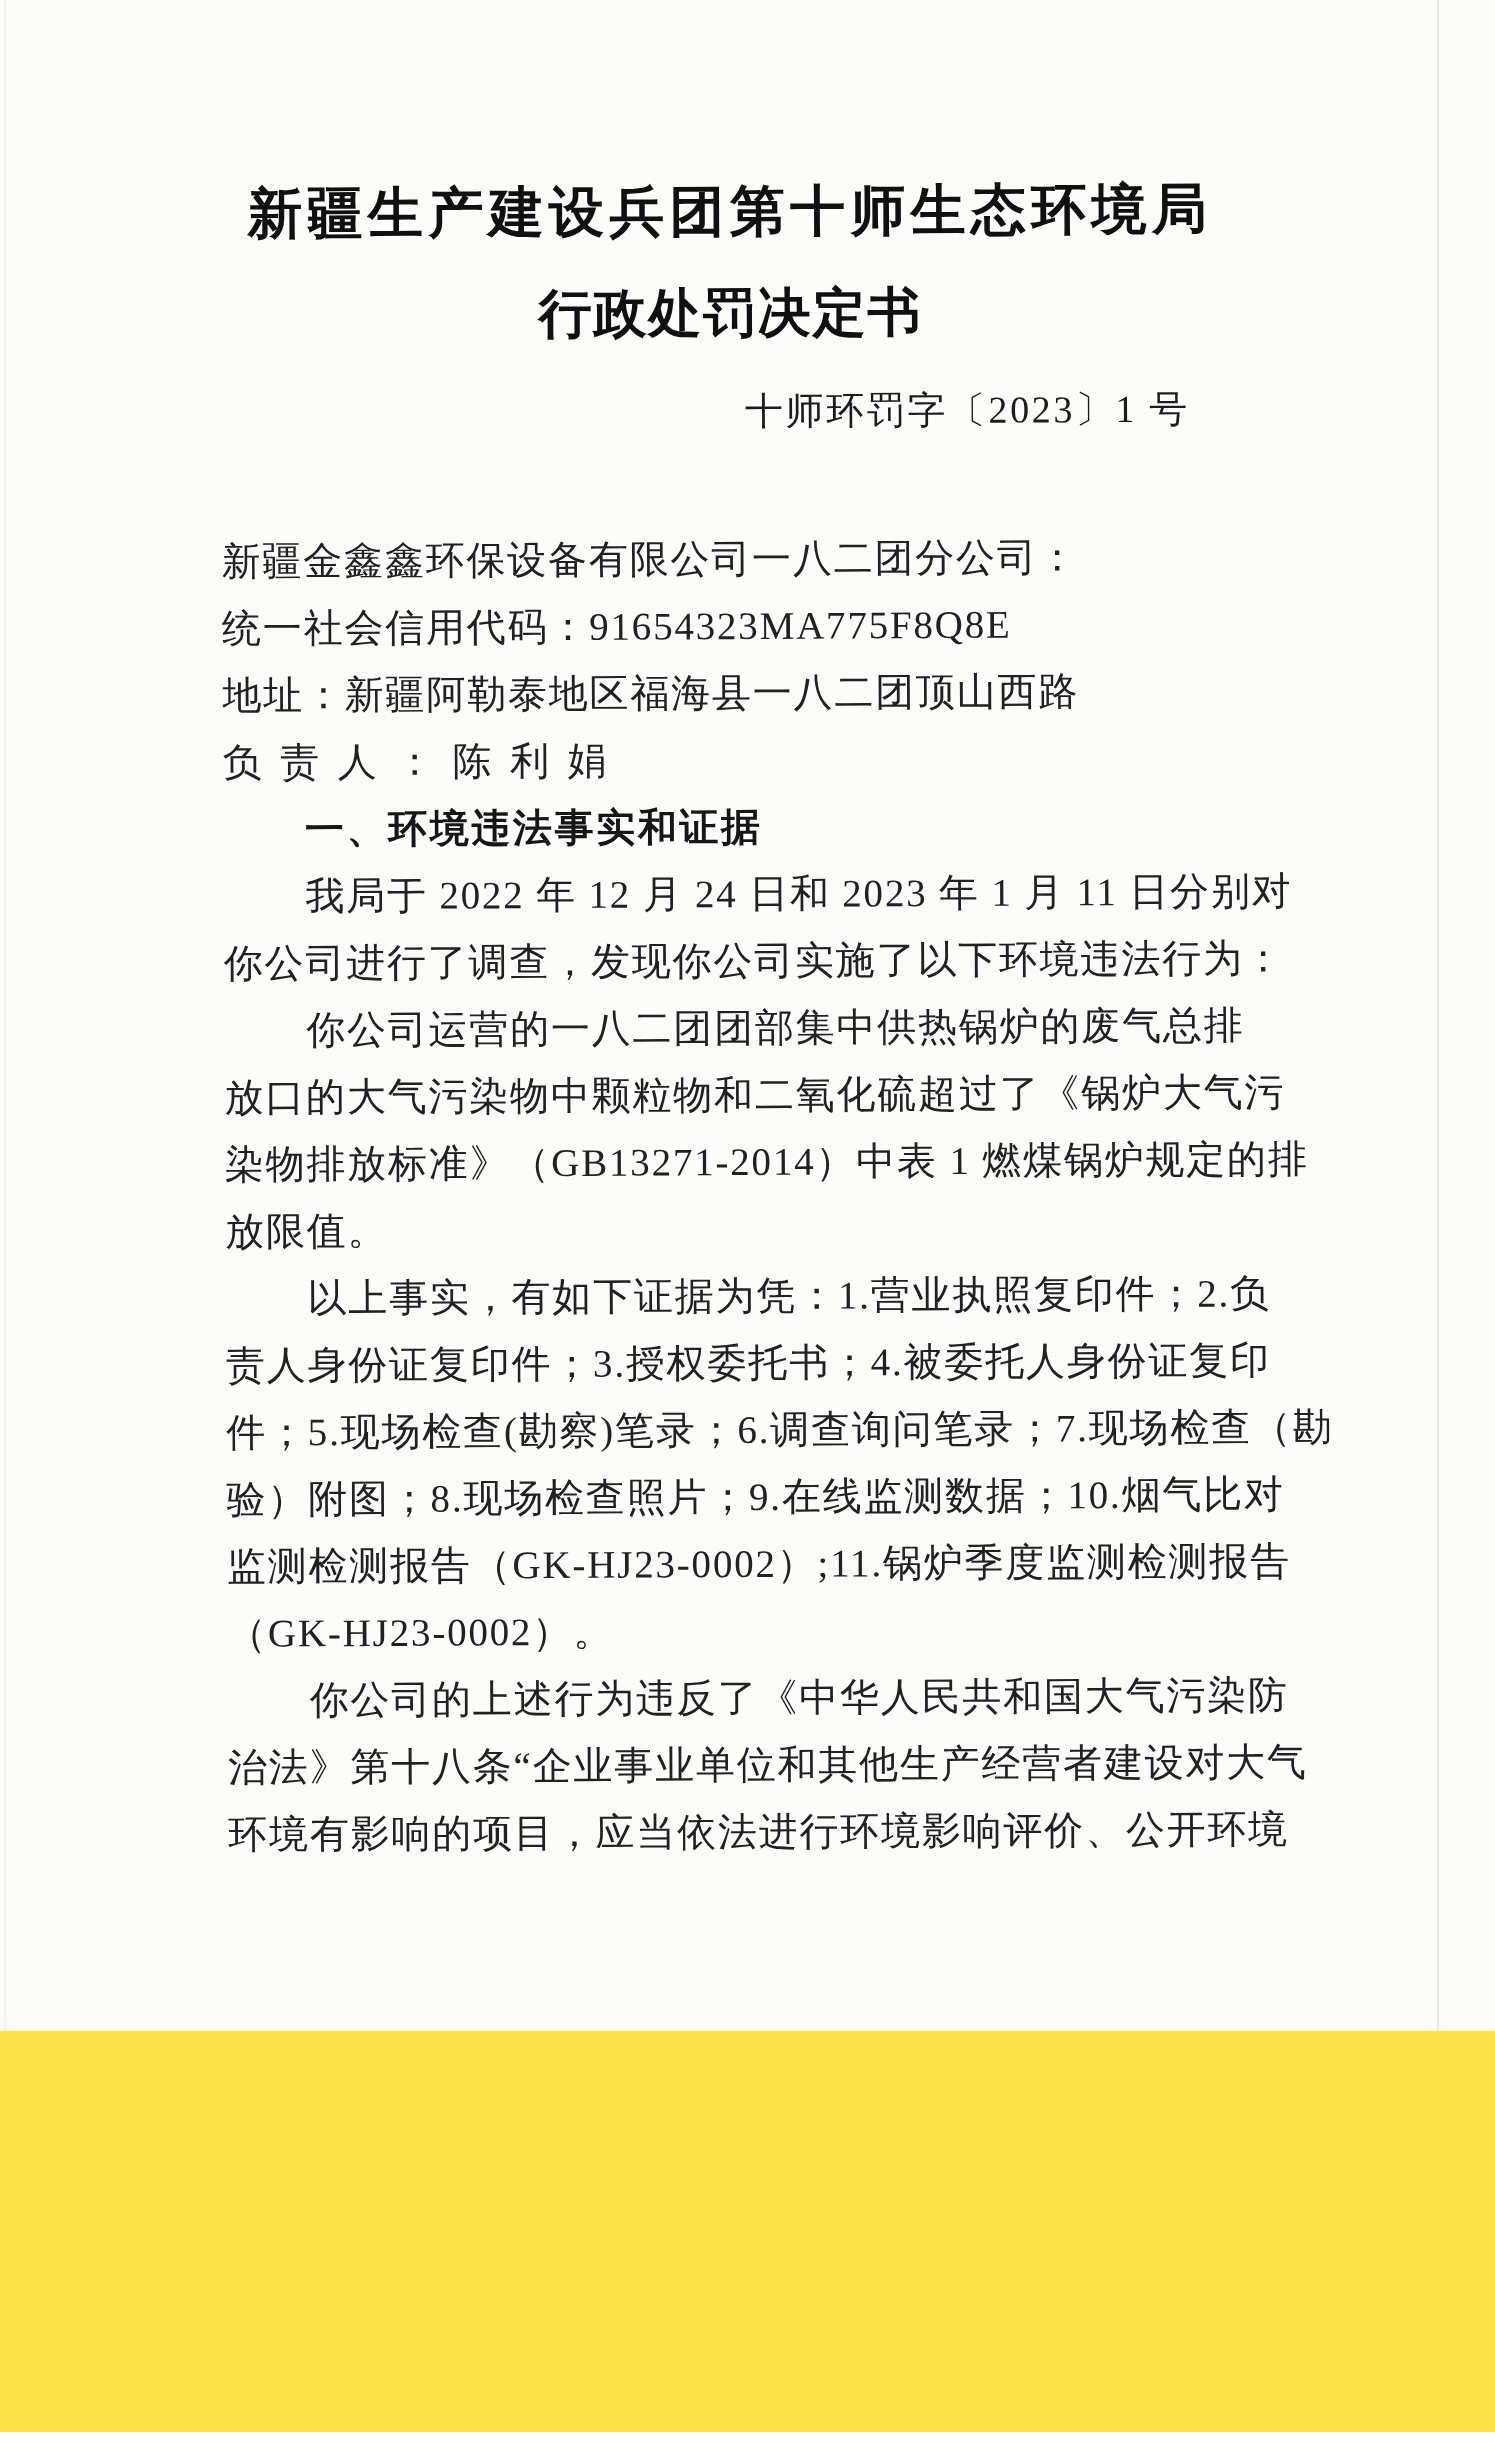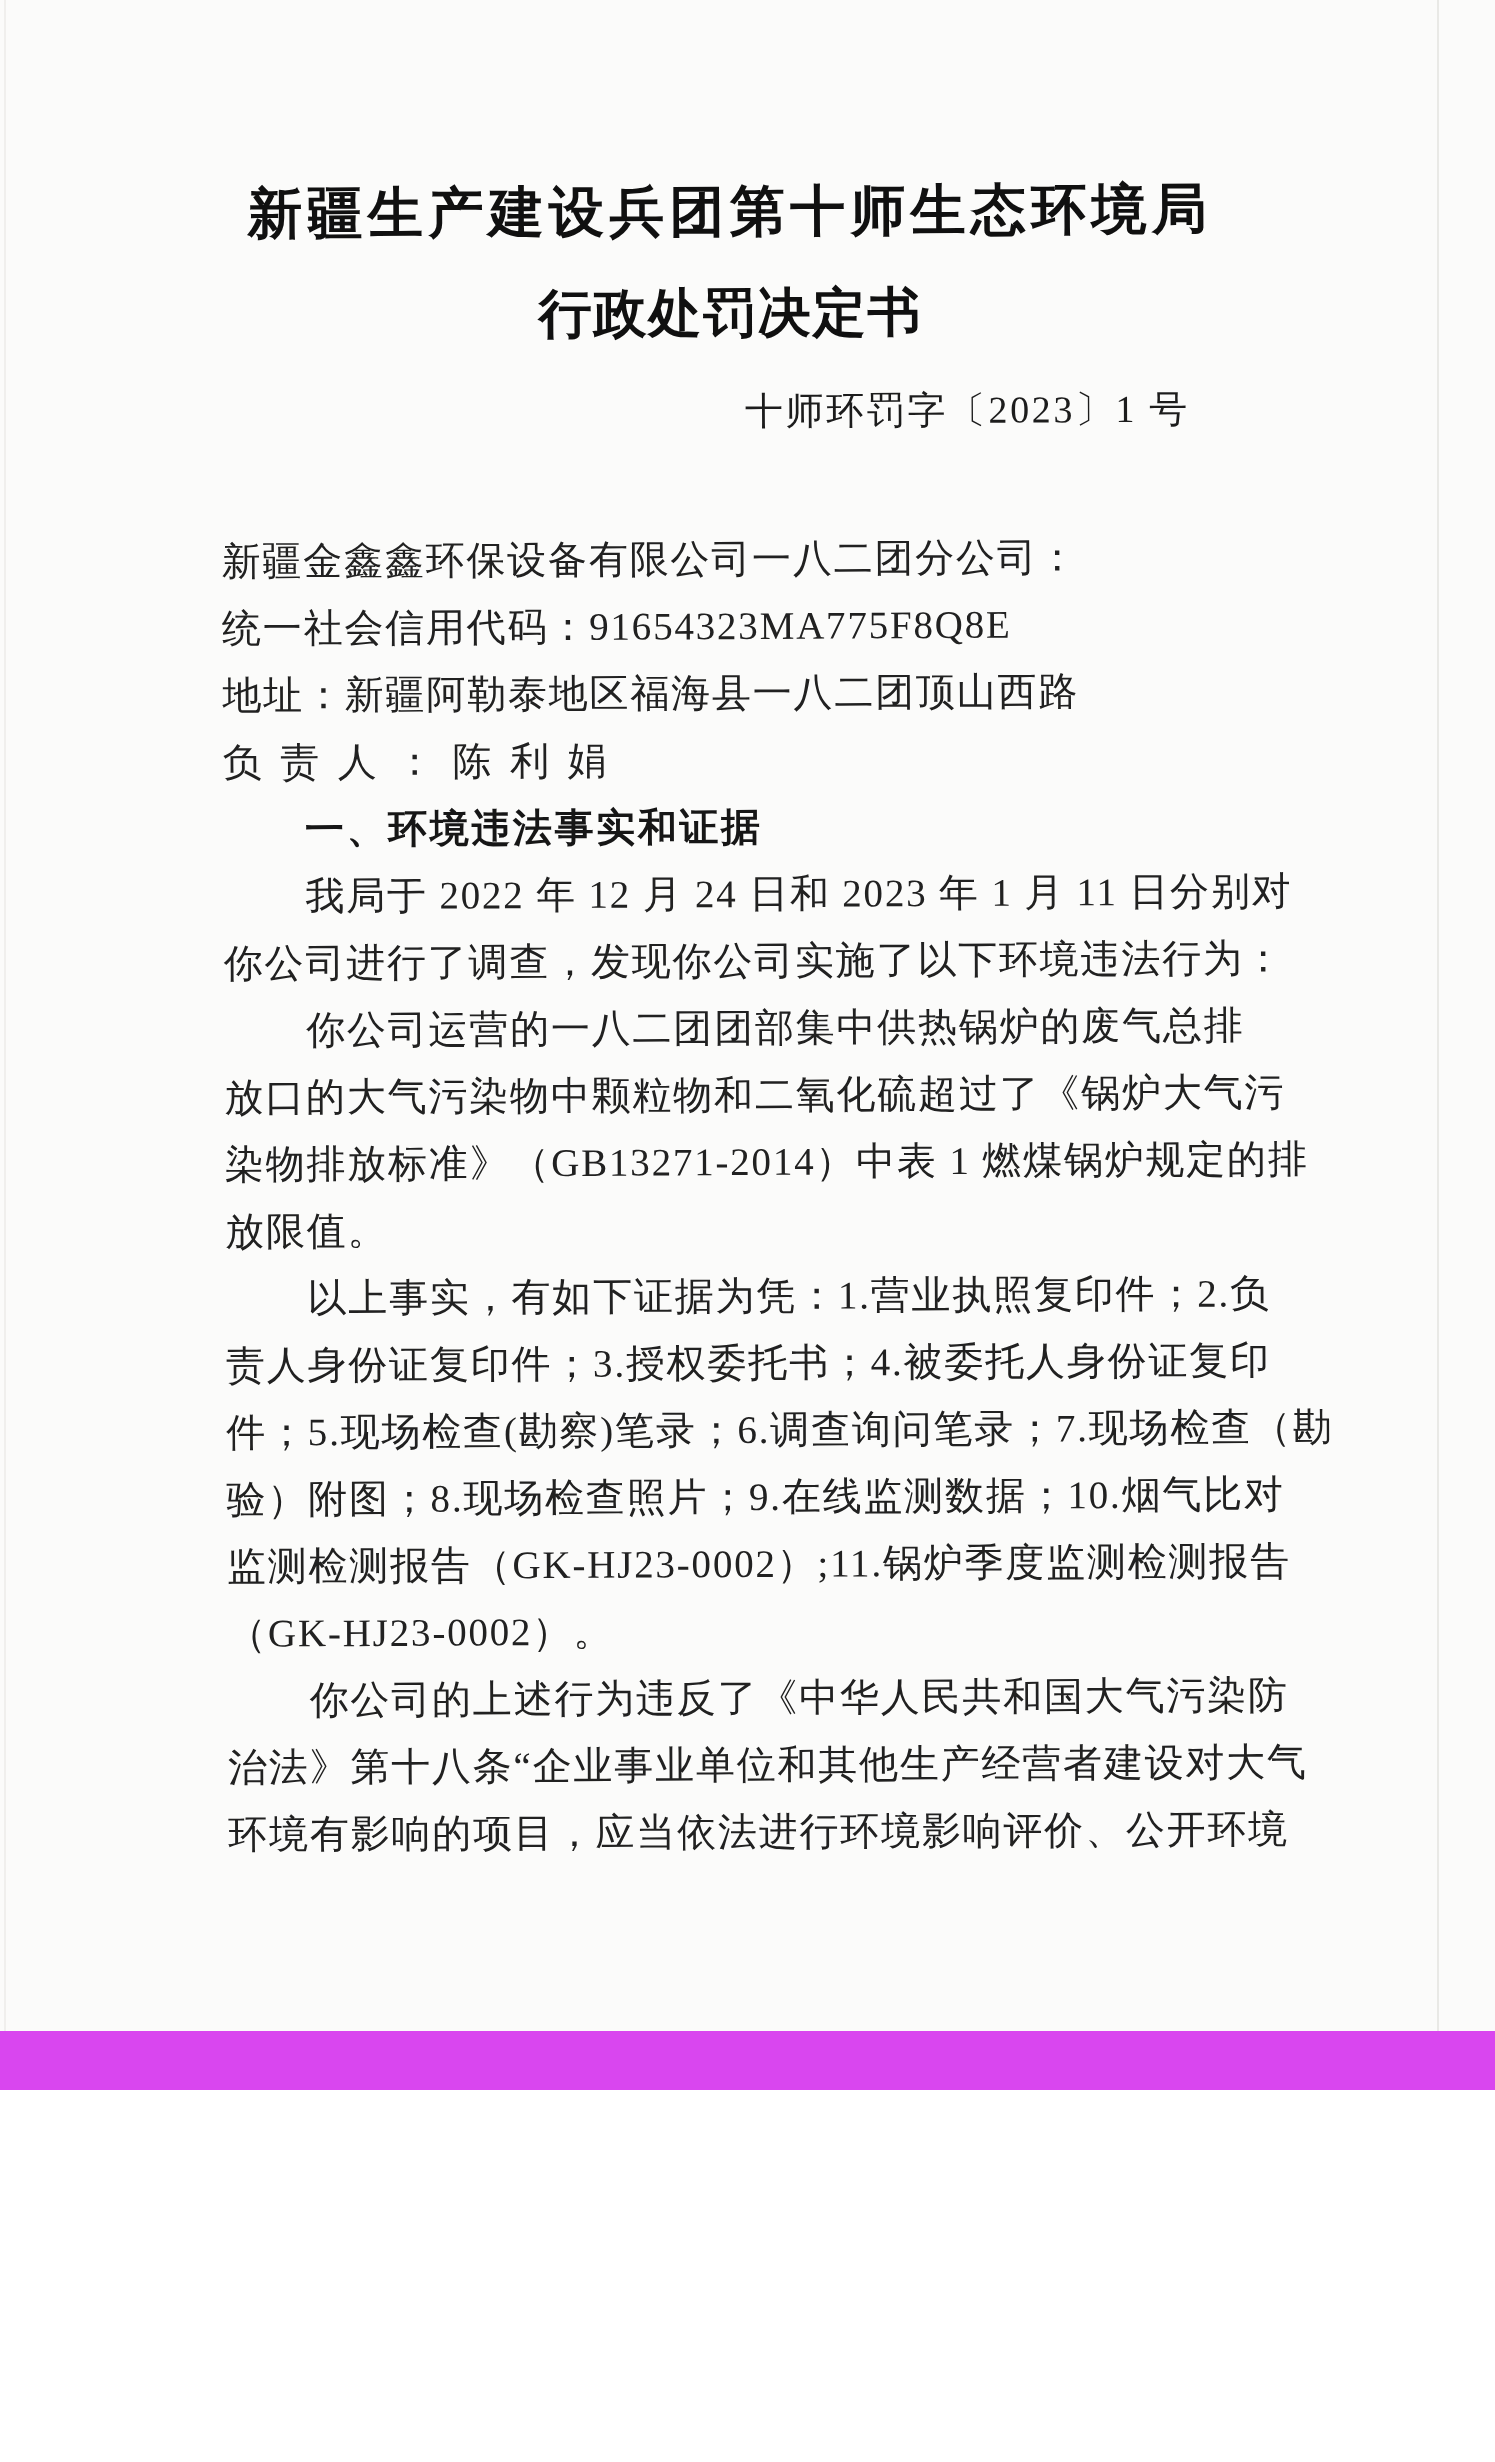--- a/index.html
+++ b/index.html
@@ -3,22 +3,22 @@
 <meta charset="utf-8">
 <style>
   html, body {
     margin: 0;
     padding: 0;
     background: #ffffff;
   }
   .page {
     position: relative;
     width: 1495px;
-    height: 2090px;
-    background: #d946ef;
+    height: 2432px;
+    background: #fde047;
     overflow: hidden;
     font-family: "Liberation Serif", "DejaVu Serif", serif;
     color: #212121;
   }
   
   .scan-band {
     position: absolute;
     left: 0; top: 0;
     width: 1495px; height: 2031px;
     background: #fbfbfa;

